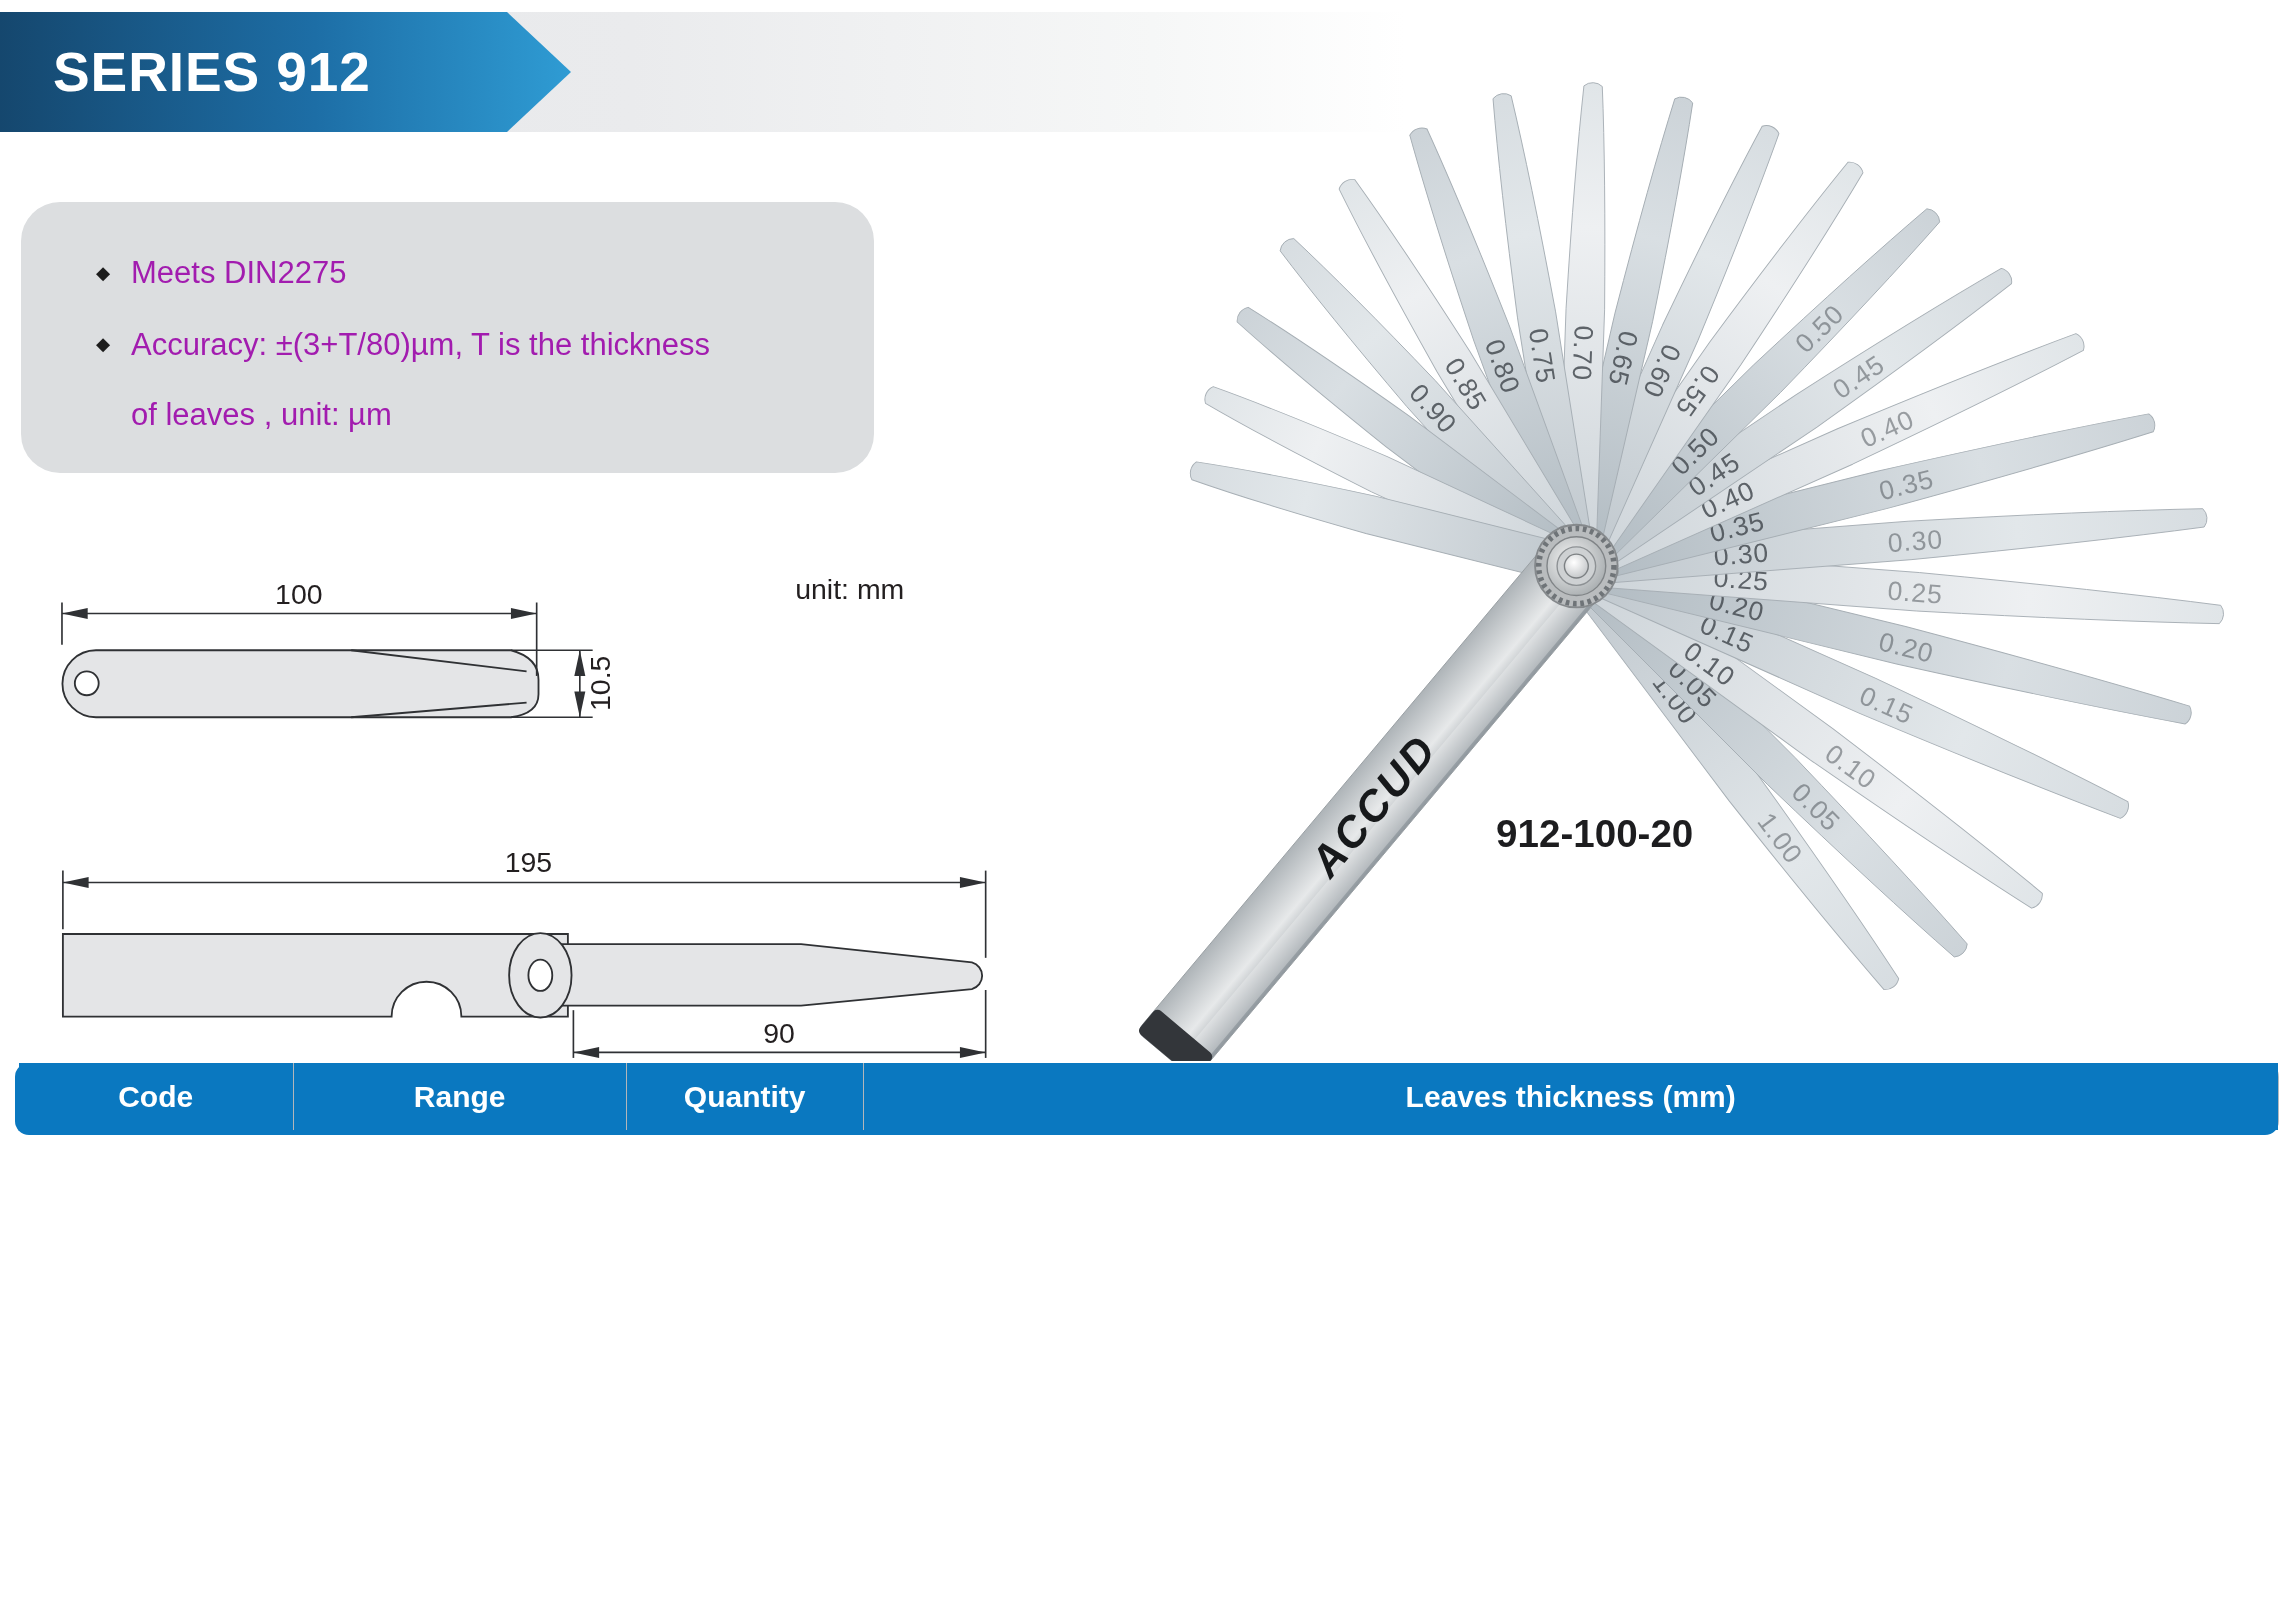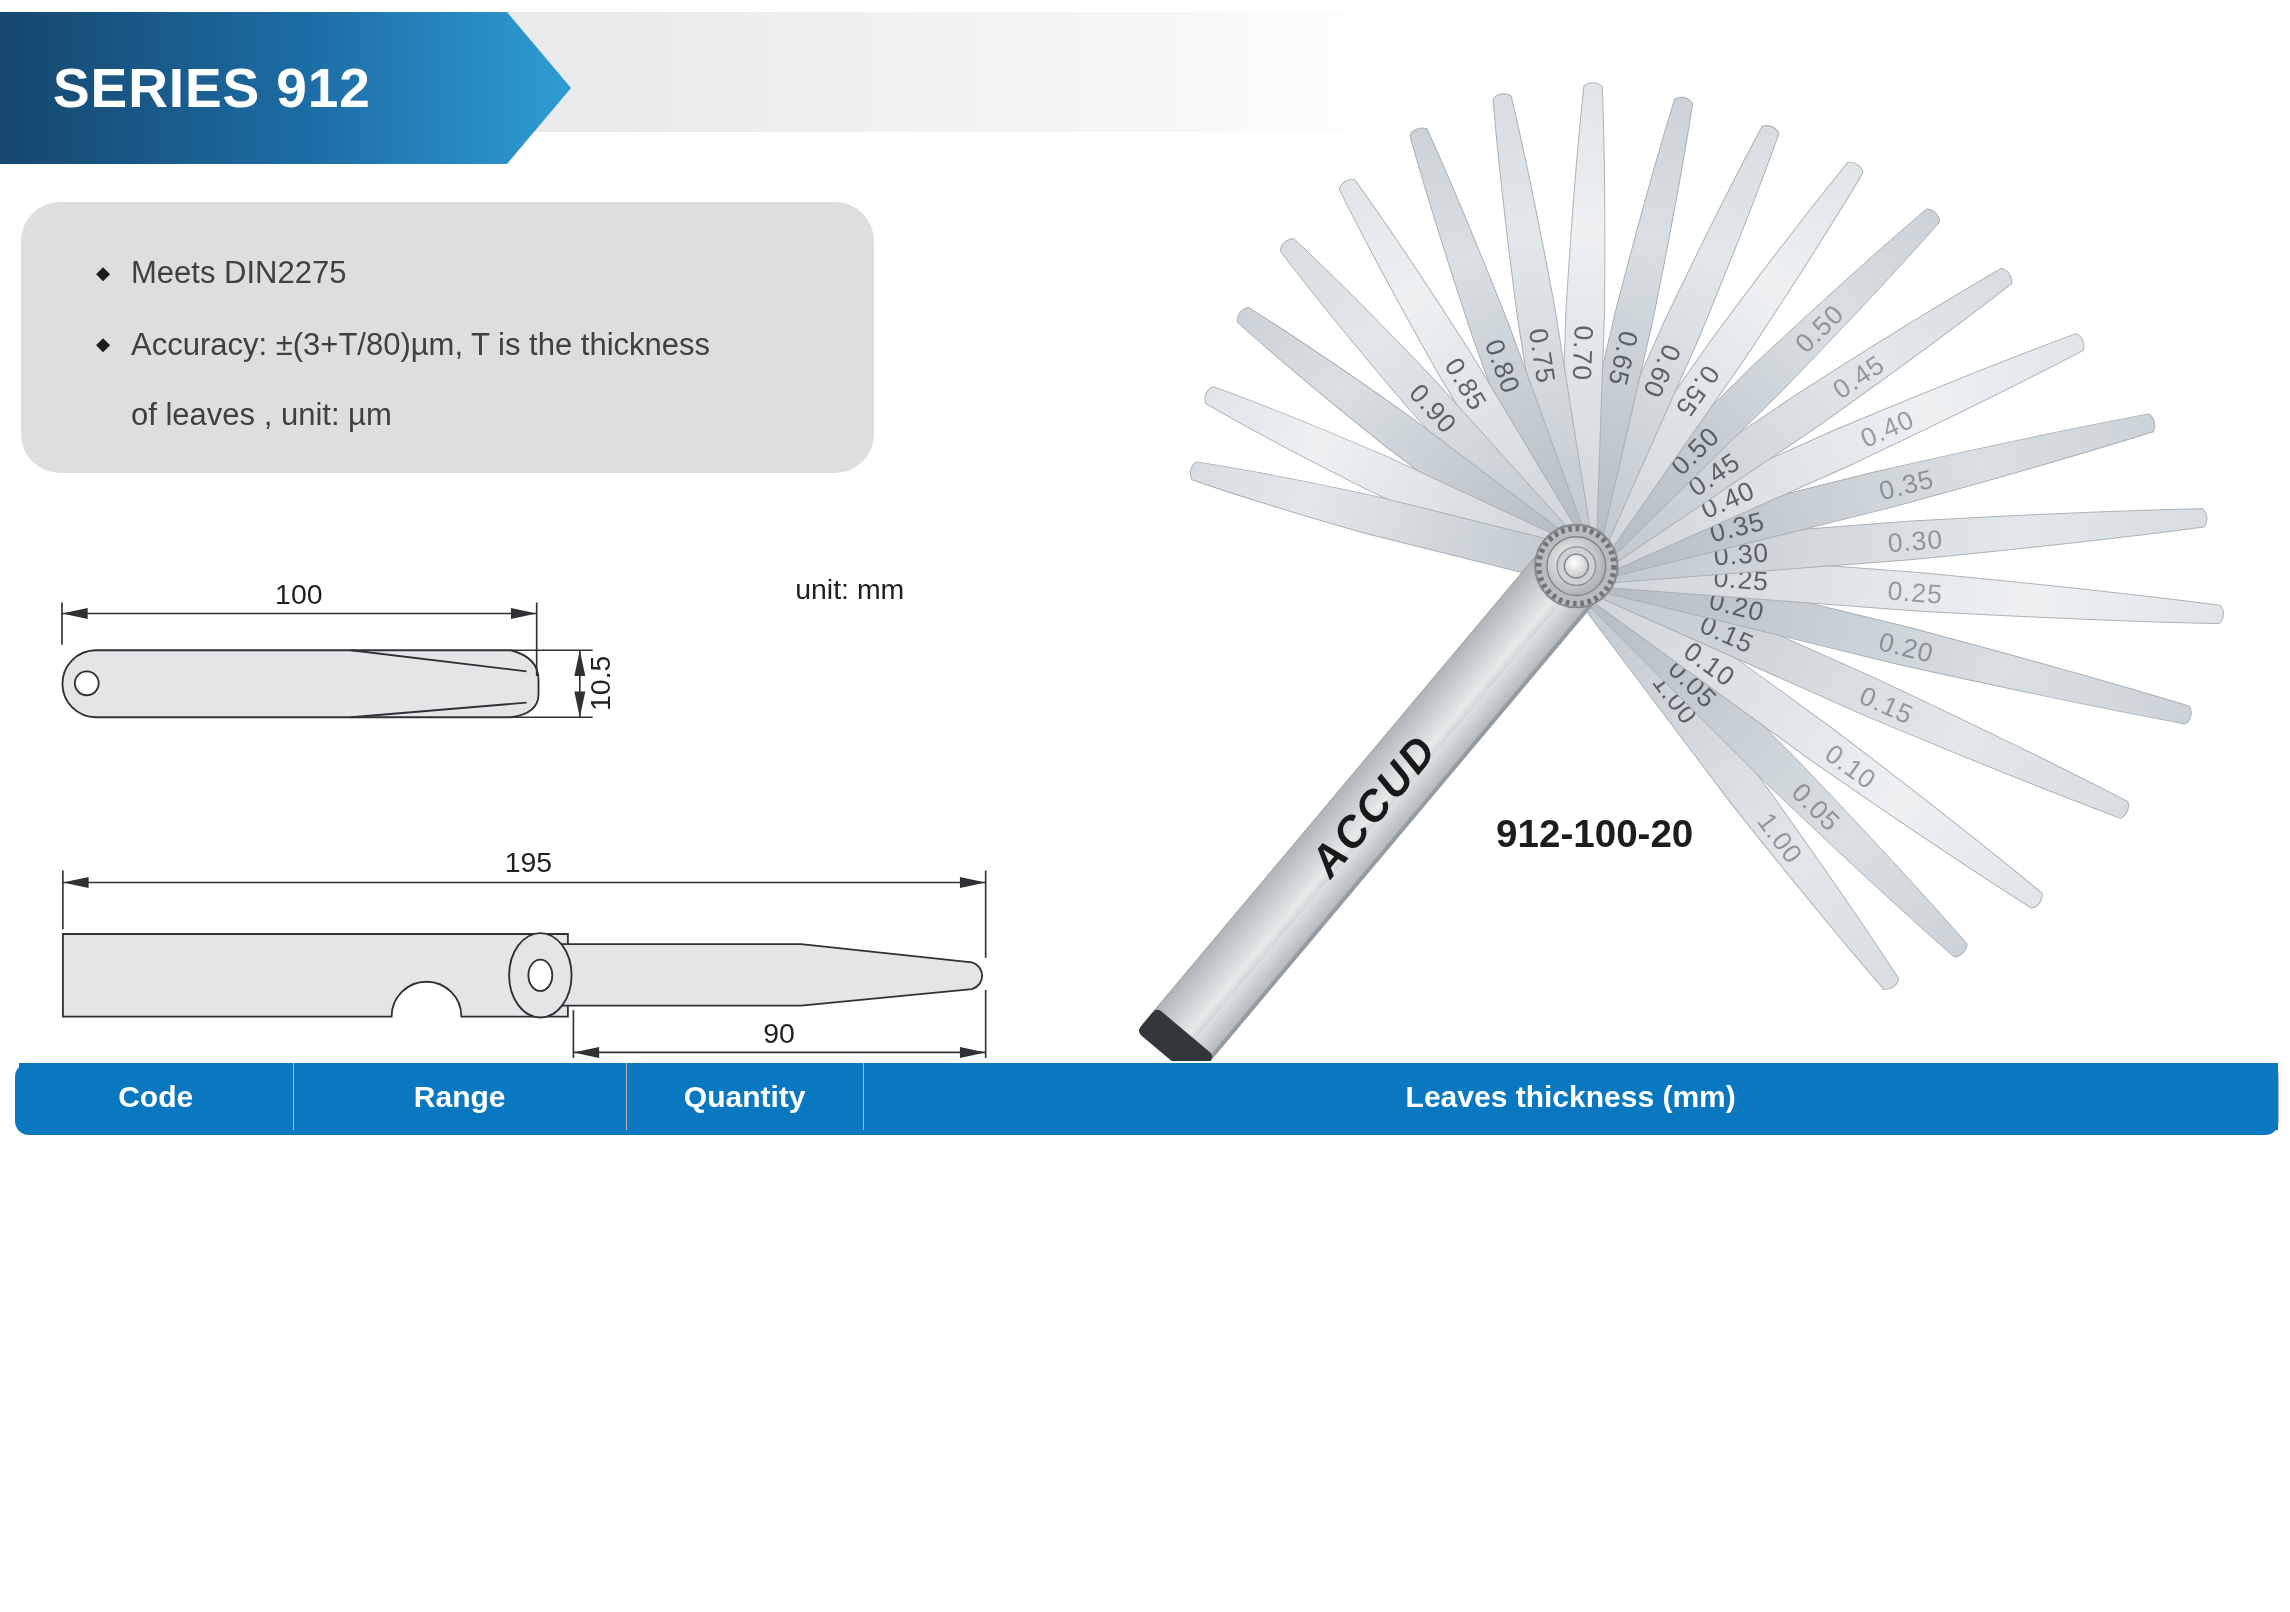--- a/index.html
+++ b/index.html
@@ -3,32 +3,32 @@
 <meta charset="utf-8">
 <style>
   html,body{margin:0;padding:0;background:#fff;}
   .page{position:relative;width:2290px;height:1613px;background:#fff;overflow:hidden;
         font-family:"Liberation Sans",sans-serif;color:#231f20;}
 
   
   .banner{position:absolute;left:0;top:12px;width:1405px;height:120px;}
   .banner-gray{position:absolute;inset:0;
      background:linear-gradient(90deg,#e6e7e9 0%,#eaebed 45%,#f6f7f7 82%,#ffffff 100%);}
-  .banner-blue{position:absolute;left:0;top:0;width:573px;height:152px;
+  .banner-blue{position:absolute;left:0;top:0;width:573px;height:120px;
      clip-path:polygon(0 0,507px 0,571px 50%,507px 100%,0 100%);
      background:linear-gradient(90deg,#15476e 0%,#1d6ea6 55%,#2f9cd4 100%);
      display:flex;align-items:center;}
   .series-label{padding-left:53px;font-size:55px;font-weight:700;color:#fff;letter-spacing:0.9px;}
   .banner-title{position:absolute;left:629px;top:0;height:120px;display:flex;align-items:center;
      font-size:49px;font-weight:700;color:#242021;letter-spacing:0.9px;}
 
   
   .feature-box{position:absolute;left:21px;top:202px;width:853px;height:271px;
      background:#dcdee0;border-radius:39px;}
-  .feature-line{position:absolute;left:110px;font-size:31px;line-height:37px;color:#404040;white-space:nowrap;}
+  .feature-line{position:absolute;left:110px;font-size:31px;line-height:37px;color:#a21caf;white-space:nowrap;}
   .feature-bullet{position:absolute;left:75px;font-size:18.4px;color:#1c1c1c;}
 
   
   .spec-table{position:absolute;left:14.7px;top:1063px;width:2264px;
      border-left:4.6px solid #0a78c0;border-bottom:5.5px solid #0a78c0;border-right:1.8px solid #b5b9bd;
      box-sizing:border-box;border-radius:14px;}
   .t-head{display:flex;height:67px;background:#0a78c0;color:#fff;font-weight:700;font-size:31px;}
   .cell{display:flex;align-items:center;justify-content:center;box-sizing:border-box;
         border-right:1.8px solid #b2b6ba;font-size:30px;}
   .cell:last-child{border-right:none;}

